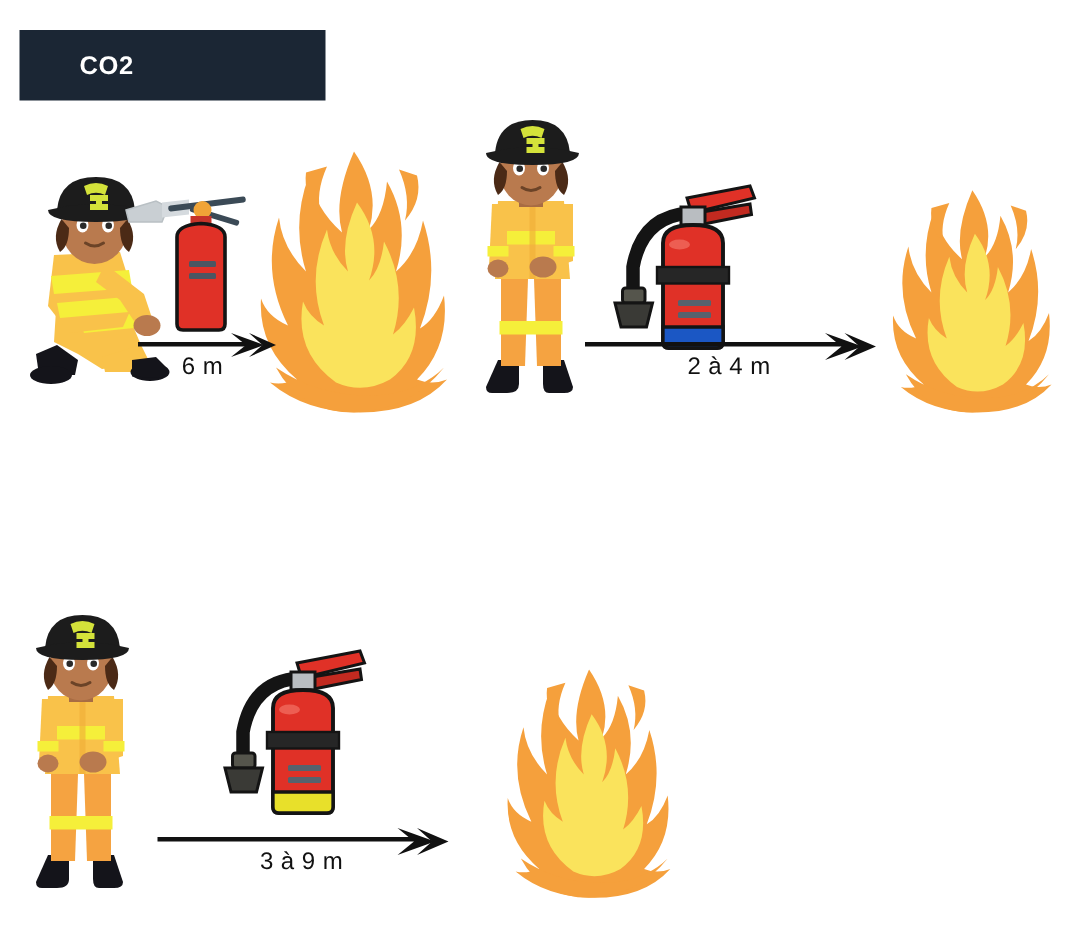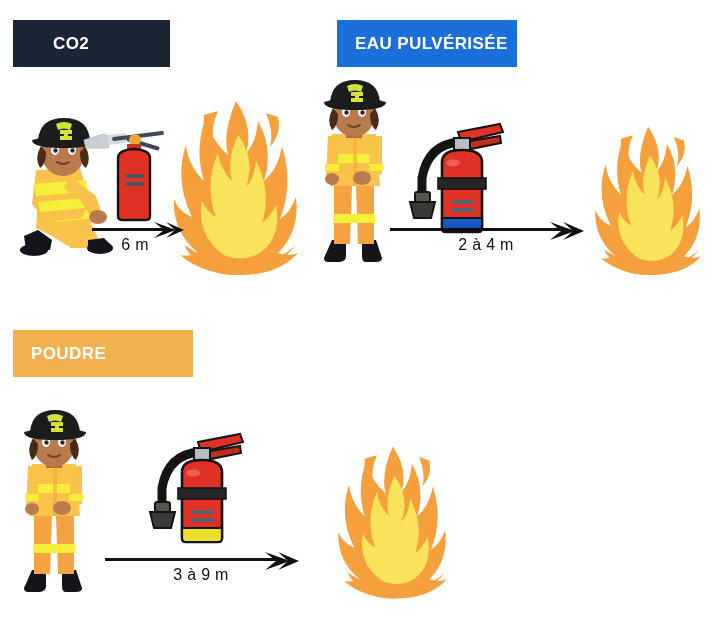--- a/index.html
+++ b/index.html
@@ -18,21 +18,21 @@
     position:absolute;
     display:flex;align-items:center;
     box-sizing:border-box;
     padding:0 18px;
     color:#ffffff;
     font-weight:bold;
     letter-spacing:.4px;
     font-size:17px;
     white-space:nowrap;
   }
-  #chip-co2{left:13px;top:20px;width:157px;height:47px;background:#1b2634;padding-left:40px;}
+  #chip-co2{left:13px;top:20px;width:204px;height:47px;background:#1b2634;padding-left:40px;}
   #chip-eau{left:337px;top:20px;width:180px;height:47px;background:#1a6fdb;}
   #chip-poudre{left:13px;top:330px;width:180px;height:47px;background:#f0b14e;}
 
   
   .arrow{position:absolute;}
   .arrow .shaft{
     position:absolute;left:0;top:0;height:3px;background:#111111;
   }
   .arrow .headwrap{position:absolute;top:-9px;}
   .arrow .label{
@@ -52,26 +52,20 @@
 
   svg{display:block;overflow:visible;}
 </style>
 </head>
 <body>
 
 <div class="stage">
 
   <div class="chip" id="chip-co2">
     <span>CO2</span>
-  </div>
-  <div class="chip" id="chip-eau">
-    <span>EAU PULVÉRISÉE</span>
-  </div>
-  <div class="chip" id="chip-poudre">
-    <span>POUDRE</span>
   </div>
 
   <div class="scene" style="left:8px;top:118px;">
     <svg width="120" height="150" viewBox="0 0 120 150">
 
       <path d="M16 118 L30 112 L44 122 L42 132 L18 132 Z" fill="#14141a"></path>
       <ellipse cx="26" cy="132" rx="14" ry="6" fill="#14141a"></ellipse>
 
       <path d="M30 78 L70 74 L86 112 L78 126 L60 128 L44 118 L28 110 Z" fill="#f9c24a"></path>
       <path d="M44 92 L84 88 L88 100 L48 104 Z" fill="#f5ef3a"></path>

